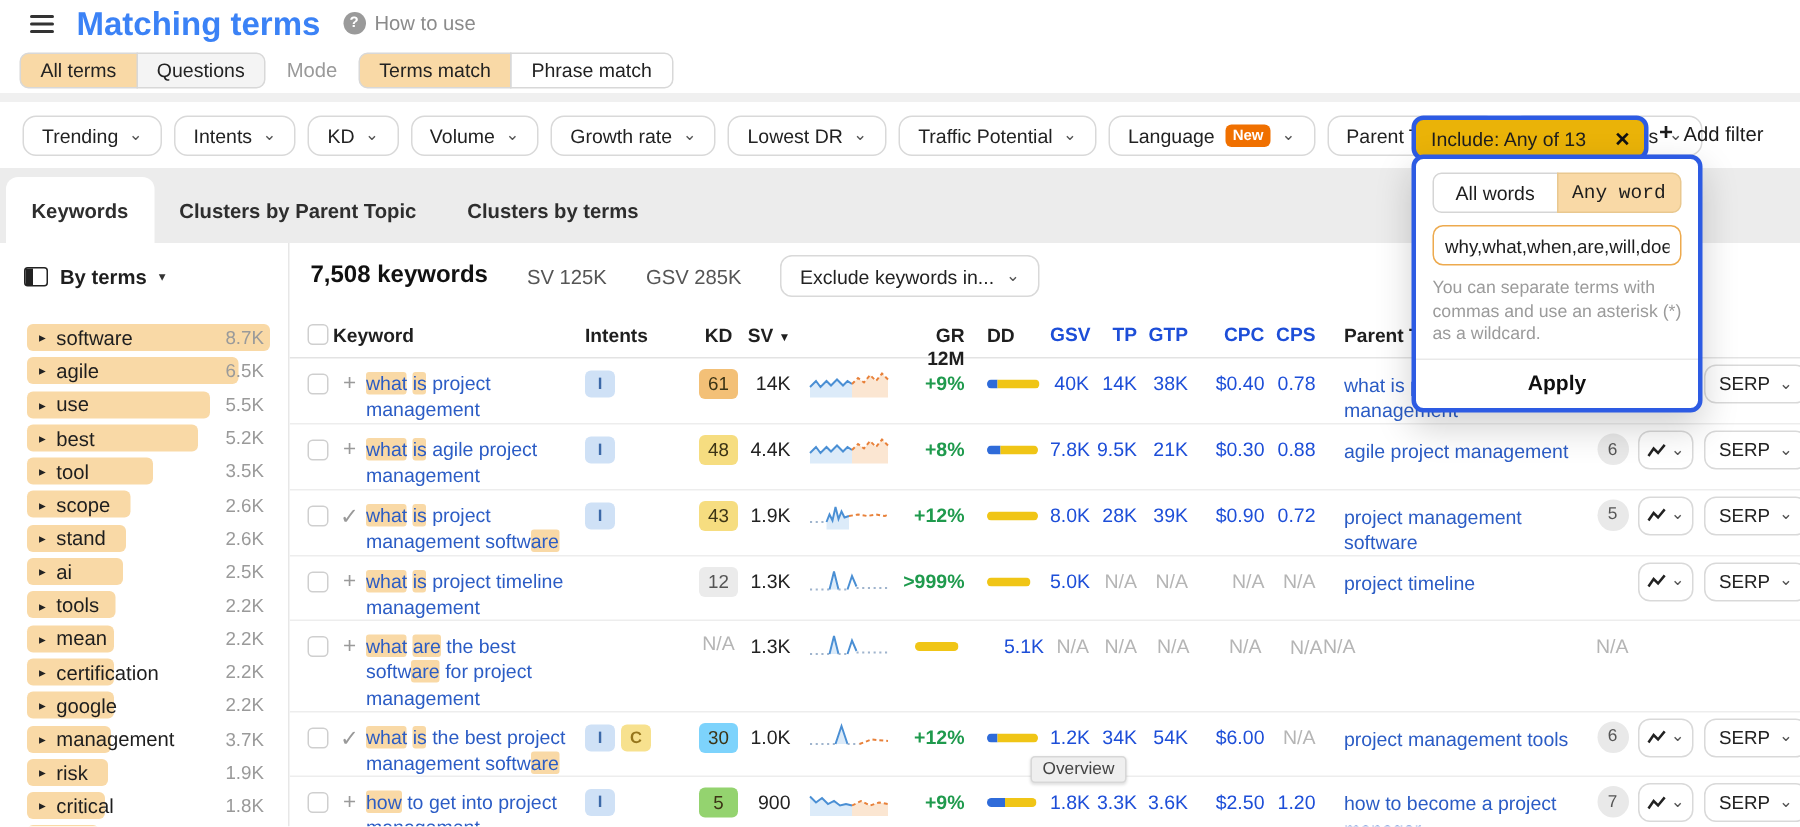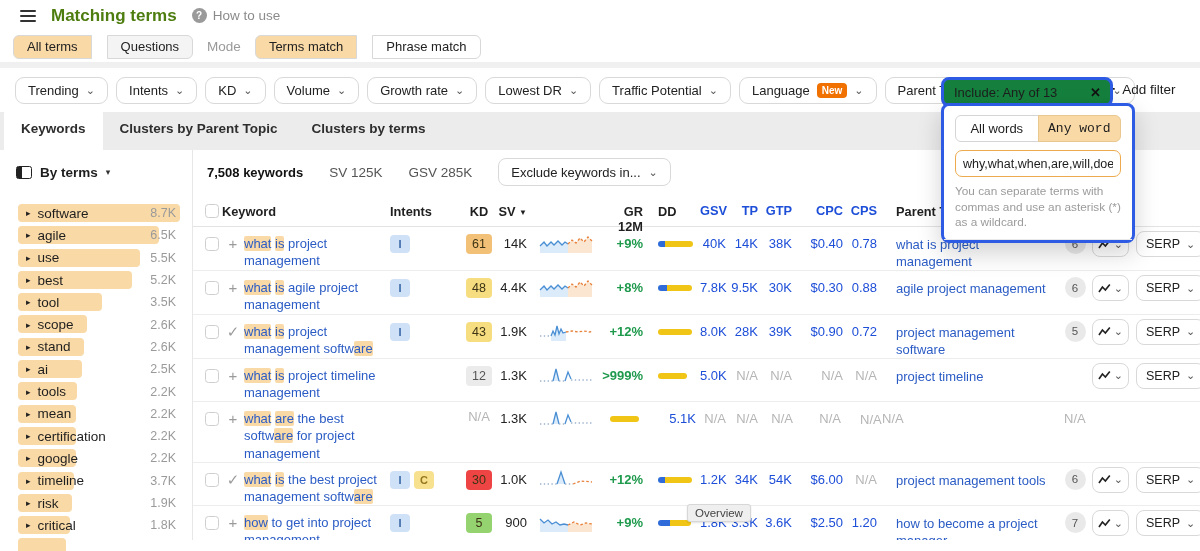--- a/index.html
+++ b/index.html
@@ -4,58 +4,58 @@
 <style>
 * { box-sizing: border-box; margin: 0; padding: 0; }
 html,body { background:#fff; }
 body { font-family:"Liberation Sans", sans-serif; color:#2b2b2b; }
 .app { position:relative; width:1200px; height:551px; overflow:hidden; background:#fff; font-size:13px; }
 
 
 .topbar { display:flex; align-items:center; height:31px; padding-left:20px; gap:15px; background:#fff; }
 .burger { display:flex; flex-direction:column; gap:3px; cursor:pointer; }
 .burger i { display:block; width:16px; height:2px; background:#333; border-radius:1px; }
-.page-title { font-size:17px; font-weight:bold; color:#4d7c0f; }
+.page-title { font-size:22px; font-weight:bold; color:#3b82f6; }
 .help { display:flex; align-items:center; gap:6px; color:#8b8b8b; font-size:13.5px; }
 .help .qicon { width:15px; height:15px; border-radius:50%; background:#9a9a9a; color:#fff; font-size:10px; font-weight:bold; display:flex; align-items:center; justify-content:center; }
 
 
 .modebar { display:flex; align-items:center; height:31px; padding-left:13px; gap:14px; }
-.seg { display:flex;gap:16px; }
+.seg { display:flex; }
 .seg .segbtn { height:24px; padding:0 13px; display:flex; align-items:center; background:#fff; border:1px solid #d8d8d8; font-size:13px; color:#222; cursor:pointer; }
 .seg .segbtn:first-child { border-radius:6px 0 0 6px; }
 .seg .segbtn:last-child { border-radius:0 6px 6px 0; margin-left:-1px; }
 .seg .segbtn.active { background:#f9d9a6; border-color:#d8d8d8; z-index:1; }
 .seg .segbtn.dim { background:#f4f4f4; }
 .mode-label { color:#9a9a9a; font-size:13.5px; }
 
 .gap-strip { height:6px; background:#f0f0f0; }
 
 
 .filterbar { position:relative; height:44px; background:#fff; display:flex; align-items:center; gap:8px; padding-left:15px; }
 .chip { display:inline-flex; align-items:center; gap:7px; height:27px; padding:0 12px; background:#fff; border:1px solid #d9d9d9; border-radius:9px; font-size:13px; color:#222; cursor:pointer; white-space:nowrap; }
 .chip .chev, .chev { font-size:11px; color:#555; line-height:1; }
 .newbadge { background:#f07000; color:#fff; font-size:10px; font-weight:bold; padding:2px 5px; border-radius:4px; }
 .addfilter { position:absolute; left:1106px; top:12px; display:flex; align-items:center; gap:7px; font-size:13.5px; color:#1c1c1c; cursor:pointer; background:none; border:none; font-family:inherit; }
 .addfilter .plus { font-size:16px; font-weight:bold; }
 
 
-.tabbar { height:38px; background:#ececec; display:flex; align-items:flex-end; padding-left:4px; }
+.tabbar { height:50px; background:#ececec; display:flex; align-items:flex-end; padding-left:4px; }
 .tab { height:44px; display:flex; align-items:center; padding:0 17px; font-size:13.5px; font-weight:bold; color:#2e2e2e; cursor:pointer; }
 .tab.active { background:#fff; border-radius:8px 8px 0 0; }
 
 
 .toolrow { display:flex; height:44px; background:#fff; }
 .tool-left { width:193px; flex:0 0 193px; display:flex; align-items:center; gap:8px; padding-left:16px; border-right:1px solid #e7e7e7; }
 .byterms-ic { width:16px; height:13px; border:1.6px solid #222; border-radius:2.5px; position:relative; }
 .byterms-ic::after { content:""; position:absolute; left:0; top:0; bottom:0; width:5px; background:#222; }
 .byterms-label { font-size:13.5px; font-weight:bold; color:#1e1e1e; }
 .caret { font-size:9px; color:#333; }
 .tool-main { flex:1; display:flex; align-items:center; gap:26px; padding-left:14px; position:relative; }
-.kwcount { font-size:13px; font-weight:bold; color:#111; }
+.kwcount { font-size:16px; font-weight:bold; color:#111; }
 .kwstat { font-size:13.5px; color:#555; }
 .btn { display:inline-flex; align-items:center; gap:8px; height:28px; padding:0 12px; background:#fff; border:1px solid #d9d9d9; border-radius:8px; font-size:13px; color:#222; cursor:pointer; font-family:inherit; }
 
 
 .mainwrap { display:flex; height:346px; }
 .sidebar { width:193px; flex:0 0 193px; border-right:1px solid #e7e7e7; padding:8px 16px 0 18px; }
 .sb-row { position:relative; height:22.3px; display:flex; align-items:center; cursor:pointer; }
 .sb-bg { position:absolute; left:0; top:2px; height:18px; background:#f9d9a6; border-radius:4px; }
 .sb-label { position:relative; display:flex; align-items:center; gap:7px; padding-left:8px; font-size:13.5px; color:#1e1e1e; white-space:nowrap; }
 .sb-label .tri { font-size:9px; color:#222; }
@@ -101,21 +101,21 @@
 .na { color:#b5b5b5; }
 .cell-ptb { padding-top:6px; text-align:center; }
 .ptb { display:inline-flex; width:21px; height:21px; border-radius:50%; background:#e9e9e9; color:#555; font-size:11.5px; align-items:center; justify-content:center; }
 .cell-btn { padding-top:4px; }
 .chart-btn { width:37px; height:26px; padding:0 5px; gap:3px; justify-content:center; }
 .serp-btn { height:26px; padding:0 9px; gap:6px; font-size:12.5px; }
 .cell-na-btn { padding-top:9px; color:#b5b5b5; }
 
 
 .popup { position:absolute; left:941px; top:77px; z-index:50; }
-.pp-chip { width:172px; height:30px; background:#15803d; border:3px solid #2d5be3; border-radius:8px; display:flex; align-items:center; gap:8px; padding:0 9px 0 10px; }
+.pp-chip { width:158px; height:30px; background:#eab308; border:3px solid #2d5be3; border-radius:8px; display:flex; align-items:center; gap:8px; padding:0 9px 0 10px; }
 .pp-chip .lbl { flex:1; font-size:13px; color:#1d1d1d; white-space:nowrap; }
 .pp-chip .x { font-size:13px; font-weight:bold; color:#111; cursor:pointer; }
 .pp-body { width:194px; margin-top:-4px; background:#fff; border:3px solid #2d5be3; border-radius:8px; padding:9px 11px 0; box-shadow:0 10px 24px rgba(0,0,0,.18); }
 .pp-toggle { display:flex; }
 .pp-toggle .tbtn { flex:1; height:27px; display:flex; align-items:center; justify-content:center; font-size:13px; color:#1d1d1d; border:1px solid #d5d5d5; background:#fff; cursor:pointer; font-family:inherit; }
 .pp-toggle .tbtn:first-child { border-radius:6px 0 0 6px; }
 .pp-toggle .tbtn:last-child { border-radius:0 6px 6px 0; margin-left:-1px;font-family:Liberation Mono, monospace; }
 .pp-toggle .tbtn.active { background:#f9d9a6; border-color:#e9c88f; }
 .pp-input { width:100%; height:27px; margin-top:8px; border:1.5px solid #edaa4e; border-radius:7px; padding:0 7px; font-size:12.5px; color:#1d1d1d; font-family:inherit; outline:none; }
 .pp-help { margin-top:7px; font-size:11.8px; line-height:1.33; color:#9b9b9b; }
@@ -324,21 +324,21 @@
           <span class="sb-label">
             <span class="tri">▸</span>
             <span>google</span>
           </span>
           <span class="sb-count">2.2K</span>
         </div>
         <div class="sb-row">
           <span class="sb-bg" style="width: 56px;"></span>
           <span class="sb-label">
             <span class="tri">▸</span>
-            <span>timeline</span>
+            <span>management</span>
           </span>
           <span class="sb-count">3.7K</span>
         </div>
         <div class="sb-row">
           <span class="sb-bg" style="width: 54px;"></span>
           <span class="sb-label">
             <span class="tri">▸</span>
             <span>risk</span>
           </span>
           <span class="sb-count">1.9K</span>
@@ -444,21 +444,21 @@
               </svg></div>
             <div class="c cell-gr" style="color: rgb(31, 154, 77);">+8%</div>
             <div class="c cell-dd">
               <span class="ddbar" style="width: 34px;">
                 <i style="width: 9px; background: rgb(47, 107, 217);"></i>
                 <i style="width: 25px; background: rgb(240, 197, 22);"></i>
               </span>
             </div>
             <div class="c cell-num">7.8K</div>
             <div class="c cell-num">9.5K</div>
-            <div class="c cell-num">30K</div>
+            <div class="c cell-num">21K</div>
             <div class="c cell-num cell-cpc">$0.30</div>
             <div class="c cell-num cell-cps">0.88</div>
             <div class="c cell-pt"><span class="ptlink">agile project management</span></div>
             <div class="c cell-ptb"><span class="ptb">6</span></div>
             <div class="c cell-btn"><button class="btn chart-btn">
                 <svg width="13" height="11" viewBox="0 0 13 11">
                   <polyline points="1,9 4.5,4 7.5,7 12,1.5" fill="none" stroke="#222" stroke-width="1.7"></polyline>
                 </svg>
                 <span class="chev">⌄</span>
               </button></div>
@@ -584,21 +584,21 @@
           <div class="trow grid">
             <div class="c cell-check">
               <span class="cb"></span>
             </div>
             <div class="c cell-plus"><span class="act">✓</span></div>
             <div class="c cell-kw"><span class="kwlink"><span class="hl">what</span><span> </span><span class="hl">is</span><span> the best project management softw</span><span class="hl">are</span></span></div>
             <div class="c cell-int">
               <span class="int-badge" style="background: rgb(207, 225, 246); color: rgb(60, 105, 168);">I</span>
               <span class="int-badge" style="background: rgb(247, 225, 142); color: rgb(150, 118, 28);">C</span>
             </div>
-            <div class="c cell-kd"><span class="kd-badge" style="background: #ef4444;">30</span></div>
+            <div class="c cell-kd"><span class="kd-badge" style="background: #7dd3fc;">30</span></div>
             <div class="c cell-sv">1.0K</div>
             <div class="c cell-tr"><svg width="54" height="21" viewBox="0 0 54 21">
                 <path d="M1,15 L18,15" fill="none" stroke="#9fb4cd" stroke-width="1.3" stroke-dasharray="1.4,2.4"></path>
                 <path d="M18,15 L22,3 L26,15 Z" fill="#dcebf9" stroke="none"></path>
                 <path d="M18,15 L22,3 L26,15" fill="none" stroke="#4a8fd4" stroke-width="1.3"></path>
                 <path d="M26,15 L34,15" fill="none" stroke="#9fb4cd" stroke-width="1.3" stroke-dasharray="1.4,2.4"></path>
                 <path d="M34,15 L42,12 L53,13" fill="none" stroke="#e8813a" stroke-width="1.3" stroke-dasharray="2.6,2"></path>
               </svg></div>
             <div class="c cell-gr" style="color: rgb(31, 154, 77);">+12%</div>
             <div class="c cell-dd">
@@ -677,18 +677,19 @@
       <span class="x">✕</span>
     </div>
     <div class="pp-body">
       <div class="pp-toggle">
           <button class="tbtn">All words</button>
           <button class="tbtn active">Any word</button>
         </div>
       <input class="pp-input" value="why,what,when,are,will,does" style="">
       <div class="pp-help">You can separate terms with commas and use an asterisk (*) as a wildcard.</div>
       <div class="pp-div"></div>
+      <div class="pp-apply">Apply</div>
     </div>
   </div>
 
   <div class="overview-tip">Overview</div>
 
 </div>
 
 </body></html>

